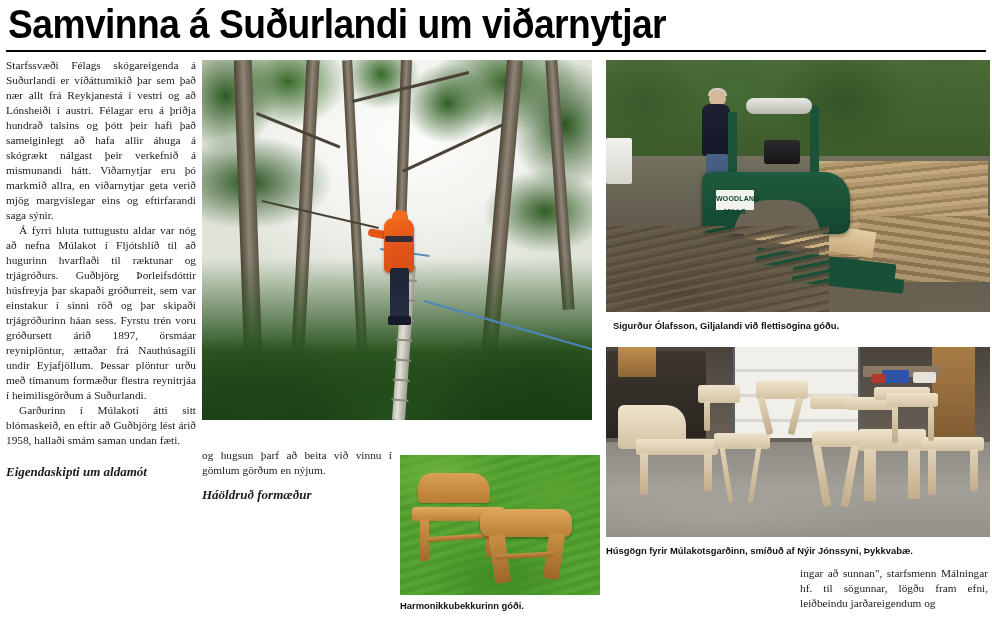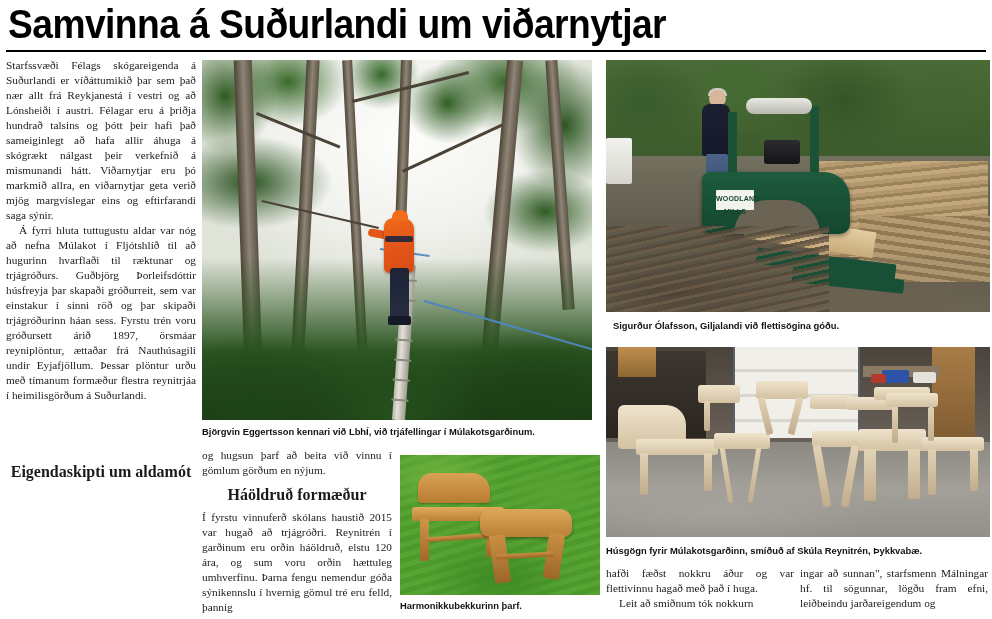--- a/index.html
+++ b/index.html
@@ -31,23 +31,23 @@
     font-size:11.3px;line-height:15px;
     text-align:justify;
     text-justify:inter-word;
     -webkit-hyphens:auto;hyphens:auto;
     color:#1a1a1a;
   }
   .col p{margin:0;}
   .col p.ind{text-indent:13px;}
 
   .subhead{
-    font-weight:bold;
-    text-align:center;
-    font-size:16px;
+    font-style:italic;font-weight:bold;
+    text-align:left;
+    font-size:13px;
     margin:9px 0 8px 0 !important;
     text-indent:0 !important;
   }
 
   
   .photo{position:absolute;overflow:hidden;background:#8aa07a;}
   .cap{
     position:absolute;
     font-family:"Liberation Sans","DejaVu Sans",sans-serif;
     font-weight:bold;font-size:9.4px;line-height:11px;color:#111;
@@ -294,36 +294,32 @@
 <body>
 
 <div class="page">
 
   <div class="headline">Samvinna á Suðurlandi um viðarnytjar</div>
   <div class="rule"></div>
 
   <div class="col" id="c1">
     <p>Starfssvæði Félags skógareigenda á Suðurlandi er víðáttumikið þar sem það nær allt frá Reykjanestá í vestri og að Lónsheiði í austri. Félagar eru á þriðja hundrað talsins og þótt þeir hafi það sameiginlegt að hafa allir áhuga á skógrækt nálgast þeir verkefnið á mismunandi hátt. Viðarnytjar eru þó markmið allra, en viðarnytjar geta verið mjög margvíslegar eins og eftirfarandi saga sýnir.</p>
     <p class="ind">Á fyrri hluta tuttugustu aldar var nóg að nefna Múlakot í Fljótshlíð til að hugurinn hvarflaði til ræktunar og trjágróðurs. Guðbjörg Þorleifsdóttir húsfreyja þar skapaði gróðurreit, sem var einstakur í sinni röð og þar skipaði trjágróðurinn háan sess. Fyrstu trén voru gróðursett árið 1897, örsmáar reyniplöntur, ættaðar frá Nauthúsagili undir Eyjafjöllum. Þessar plöntur urðu með tímanum formæður flestra reynitrjáa í heimilisgörðum á Suðurlandi.</p>
+    <p class="ind">Garðurinn í Múlakoti átti sitt blómaskeið, en eftir að Guðbjörg lést árið 1958, hallaði smám saman undan fæti.</p>
   </div>
 
   <div class="col" id="c1b">
     <p class="subhead">Eigendaskipti um aldamót</p>
   </div>
 
   <div class="col" id="c2">
     <p>og hugsun þarf að beita við vinnu í gömlum görðum en nýjum.</p>
     <p class="subhead">Háöldruð formæður</p>
-    <p>Í fyrstu vinnuferð skólans haustið 2015 var hugað að trjágróðri. Reynitrén í garðinum eru orðin háöldruð, elstu 120 ára, og sum voru orðin hættuleg umhverfinu. Þarna fengu nemendur góða sýnikennslu í hvernig gömul tré eru felld, þannig</p>
-  </div>
-
-  <div class="col" id="c3">
-    <p>hafði fæðst nokkru áður og var flettivinnu hagað með það í huga.</p>
-    <p class="ind">Leit að smiðnum tók nokkurn</p>
-  </div>
+  </div>
+
 
   <div class="col" id="c4">
     <p>ingar að sunnan", starfsmenn Málningar hf. til sögunnar, lögðu fram efni, leiðbeindu jarðareigendum og</p>
   </div>
 
   <div class="photo p1">
     <div class="sky"></div>
     <div class="canopy"></div>
     <div class="trunk" style="left:38px;top:0;width:18px;height:360px;transform:rotate(-2deg);"></div>
     <div class="trunk" style="left:96px;top:0;width:13px;height:330px;transform:rotate(3deg);"></div>
@@ -347,21 +343,20 @@
       <div class="rung" style="top:134px;"></div>
     </div>
     <div class="worker-arm"></div>
     <div class="worker-body"></div>
     <div class="worker-band"></div>
     <div class="worker-helmet"></div>
     <div class="worker-legs"></div>
     <div class="boot"></div>
     <div class="rope"></div>
   </div>
-  <div class="cap" style="left:202px;top:426px;width:392px;">Björgvin Eggertsson kennari við LbhÍ, við trjáfellingar í Múlakotsgarðinum.</div>
 
   <div class="photo p2">
     <div class="hedge"></div>
     <div class="ground"></div>
     <div class="logpile"></div>
     <div class="logpile2"></div>
     <div class="whitebag"></div>
     <div class="bin" style="left:210px;top:58px;width:62px;height:26px;background:#1b1b1d;"></div>
     <div class="man-hair"></div>
     <div class="man-head"></div>
@@ -423,29 +418,29 @@
 
     <div class="furn" style="left:240px;top:50px;width:52px;height:13px;"></div>
     <div class="furn" style="left:268px;top:40px;width:56px;height:13px;"></div>
     <div class="furn" style="left:316px;top:90px;width:62px;height:14px;"></div>
     <div class="leg" style="left:322px;top:102px;width:8px;height:46px;"></div>
     <div class="leg" style="left:364px;top:102px;width:8px;height:42px;"></div>
     <div class="furn" style="left:280px;top:46px;width:52px;height:14px;"></div>
     <div class="leg" style="left:286px;top:60px;width:6px;height:36px;"></div>
     <div class="leg" style="left:322px;top:60px;width:6px;height:34px;"></div>
   </div>
-  <div class="cap" style="left:606px;top:545px;width:384px;">Húsgögn fyrir Múlakotsgarðinn, smíðuð af Skúla Reynitrén, Þykkvabæ.</div>
+  <div class="cap" style="left:606px;top:545px;width:384px;">Húsgögn fyrir Múlakotsgarðinn, smíðuð af Nýir Jónssyni, Þykkvabæ.</div>
 
   <div class="photo p4">
     <div class="grass"></div>
     <div class="bench-back"></div>
     <div class="bench-seat"></div>
     <div class="bench-leg" style="left:20px;top:64px;width:9px;height:42px;"></div>
     <div class="bench-leg" style="left:86px;top:64px;width:9px;height:38px;"></div>
     <div class="bench-leg" style="left:26px;top:80px;width:66px;height:5px;transform:rotate(-4deg);"></div>
     <div class="tbl-top"></div>
     <div class="tbl-leg" style="left:92px;top:80px;width:16px;height:48px;transform:rotate(-8deg);"></div>
     <div class="tbl-leg" style="left:146px;top:78px;width:16px;height:46px;transform:rotate(8deg);"></div>
     <div class="tbl-leg" style="left:96px;top:98px;width:58px;height:5px;transform:rotate(-3deg);"></div>
   </div>
-  <div class="cap" style="left:400px;top:600px;width:200px;">Harmonikkubekkurinn þarf.</div>
+  <div class="cap" style="left:400px;top:600px;width:200px;">Harmonikkubekkurinn góði.</div>
 
 </div>
 
 </body></html>

